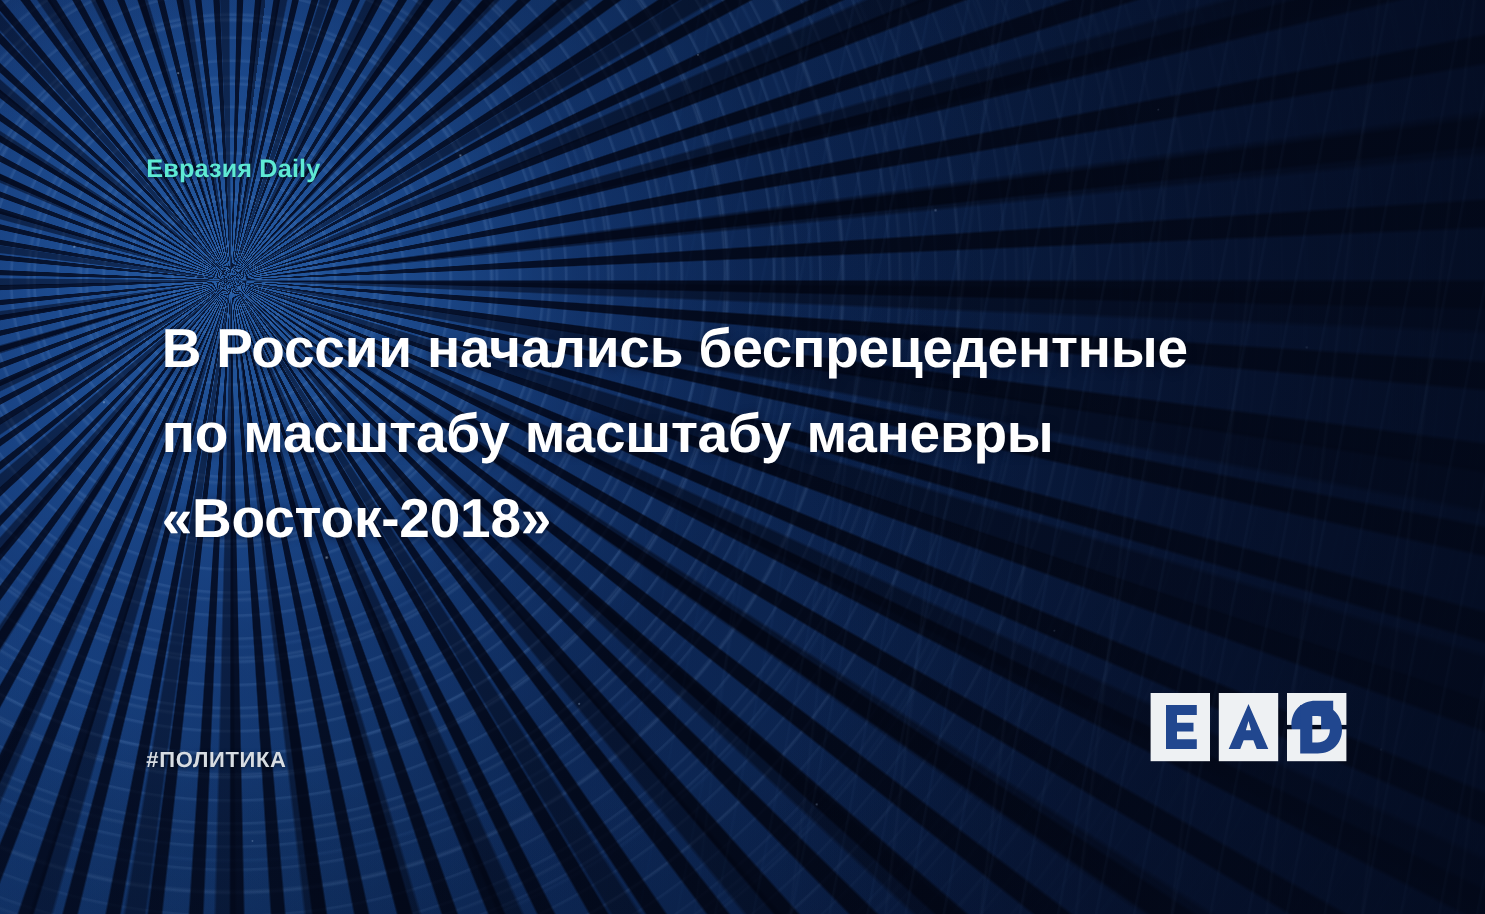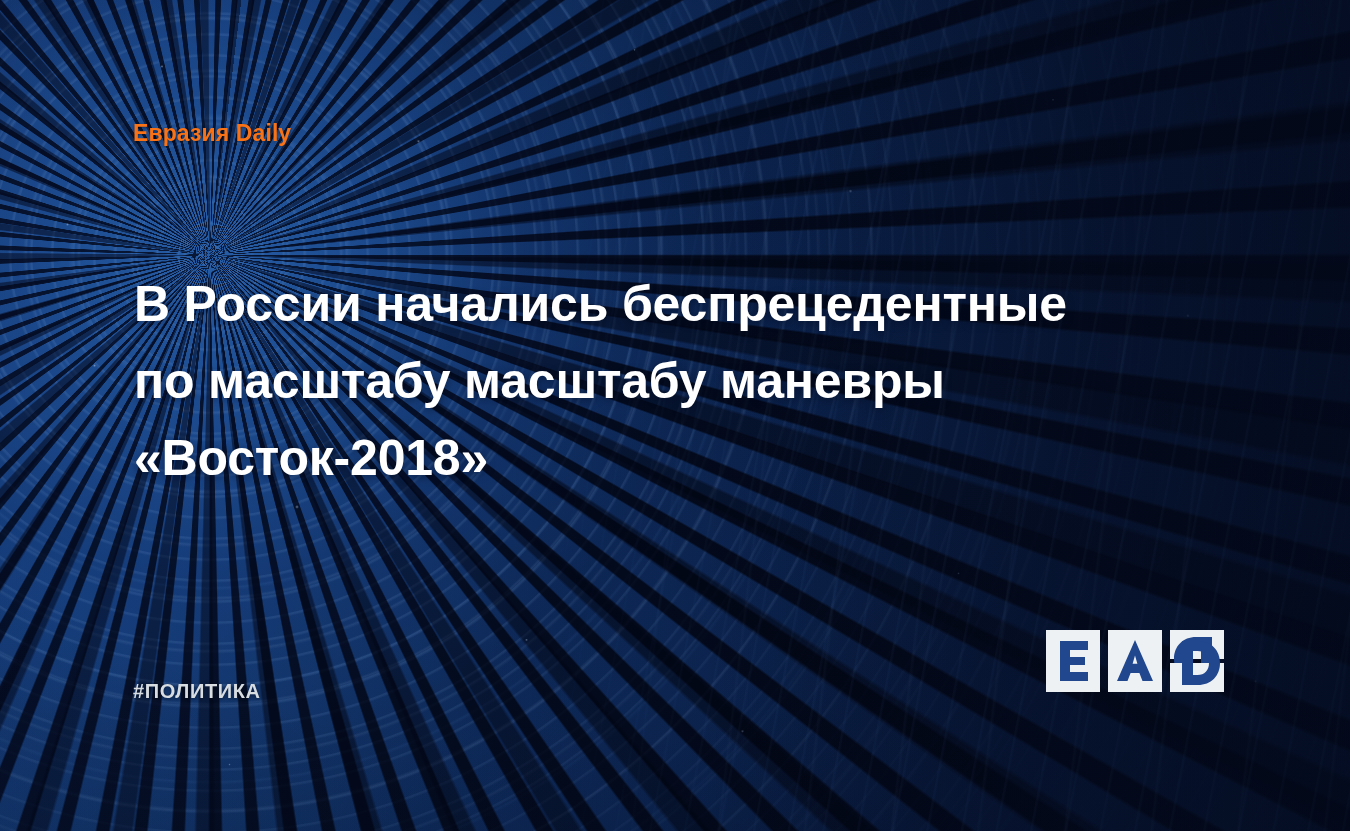--- a/index.html
+++ b/index.html
@@ -130,35 +130,35 @@
 
   
   .content {
     position: absolute;
     inset: 0;
   }
 
   .brand {
     position: absolute;
     left: 133px;
-    top: 120px;
+    top: 140px;
     font-size: 23px;
     font-weight: bold;
     letter-spacing: 0.1px;
-    color: #f97316;
+    color: #5eead4;
     text-shadow: 0 1px 3px rgba(0,0,0,0.45);
     white-space: nowrap;
   }
 
   .headline {
     position: absolute;
     left: 133px;
     top: 265px;
     width: 1040px;
-    margin: 1px;
+    margin: 14px;
     font-size: 50px;
     line-height: 77px;
     font-weight: bold;
     color: #ffffff;
     letter-spacing: -0.2px;
     text-shadow: 0 2px 9px rgba(2,10,30,0.55);
   }
   .headline .hl-line { display: block; white-space: nowrap; }
 
   .tag {

